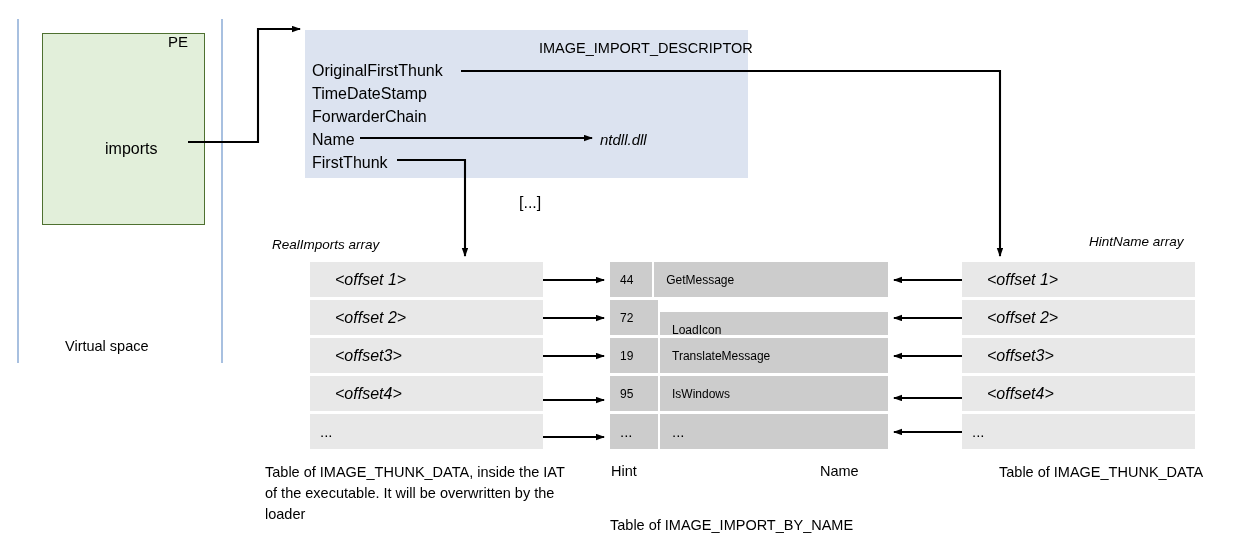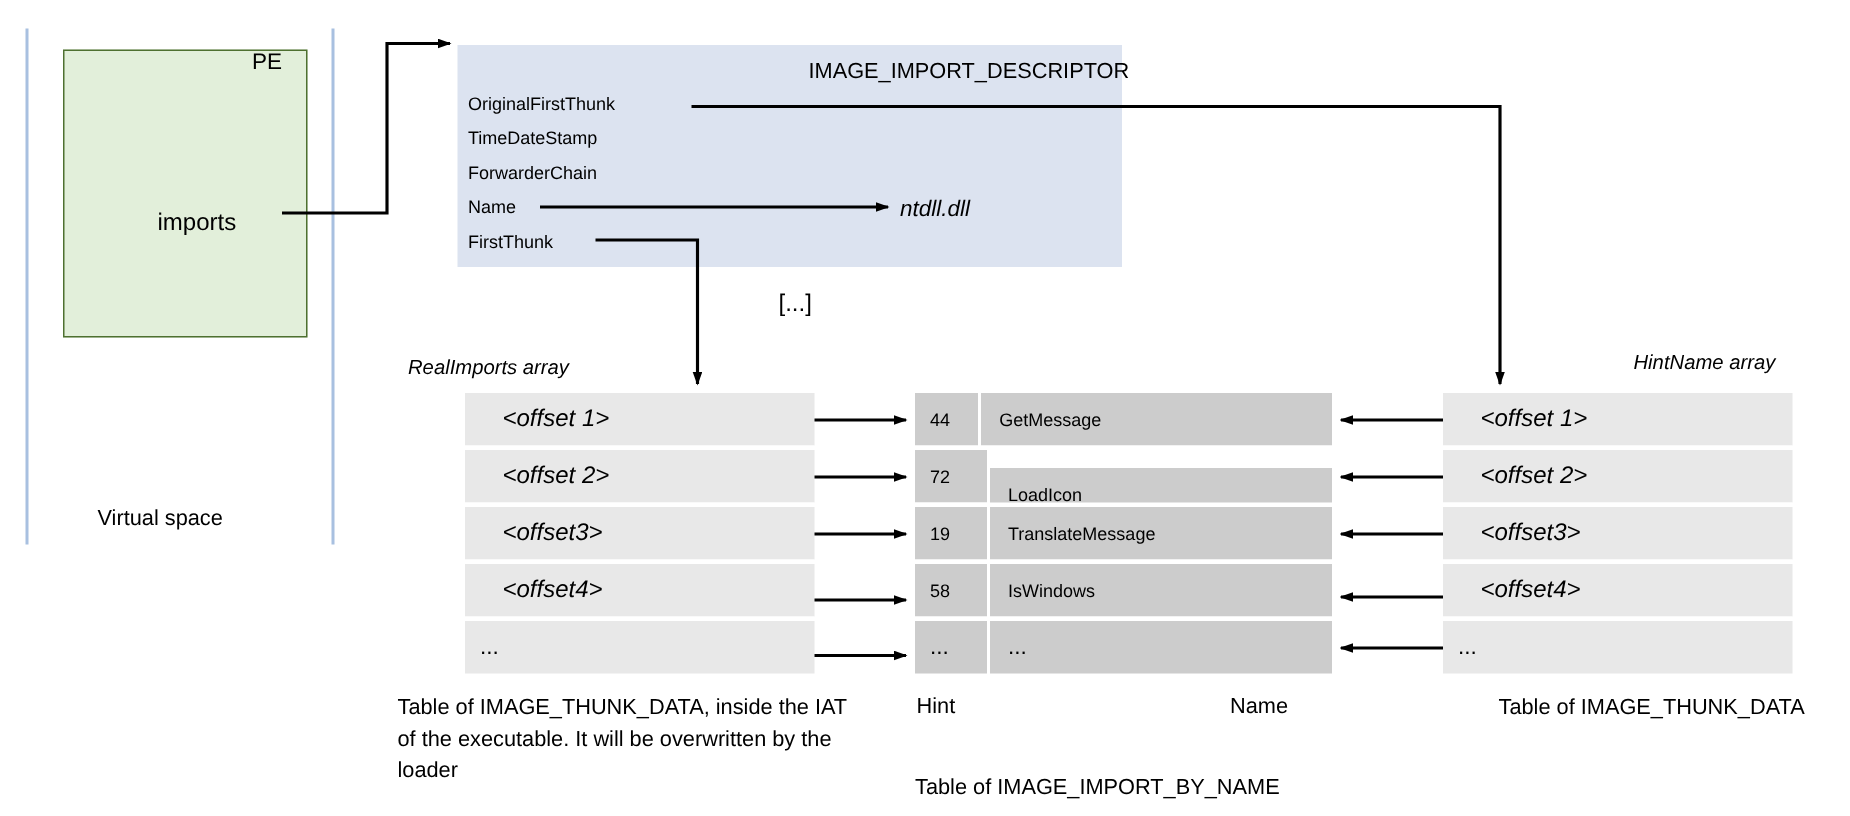--- a/index.html
+++ b/index.html
@@ -53,21 +53,21 @@
     position: absolute;
     background: #dce3f0;
   }
   .desc-title {
     position: absolute;
     font-size: 14.5px;
     white-space: nowrap;
   }
   .desc-field {
     position: absolute;
-    font-size: 12px;
+    font-size: 16px;
     white-space: nowrap;
     text-align: right;
   }
   .dll-name {
     position: absolute;
     font-size: 15px;
     font-style: italic;
     white-space: nowrap;
   }
   .ellipsis-mark {
@@ -192,21 +192,21 @@
       <div class="cell shade-dark" style="width:228px; padding-left:12px;margin-top:24px;">LoadIcon</div>
     </div>
     <div class="row-gap"></div>
     <div class="trow" style="height:35px;">
       <div class="cell shade-dark" style="width:48px; padding-left:10px;">19</div>
       <div style="width:2px; background:#ffffff; height:100%;"></div>
       <div class="cell shade-dark" style="width:228px; padding-left:12px;">TranslateMessage</div>
     </div>
     <div class="row-gap"></div>
     <div class="trow" style="height:35px;">
-      <div class="cell shade-dark" style="width:48px; padding-left:10px;">58</div>
+      <div class="cell shade-dark" style="width:48px; padding-left:10px;">95</div>
       <div style="width:2px; background:#ffffff; height:100%;"></div>
       <div class="cell shade-dark" style="width:228px; padding-left:12px;">IsWindows</div>
     </div>
     <div class="row-gap"></div>
     <div class="trow" style="height:35px;">
       <div class="cell shade-dark" style="width:48px; padding-left:10px; font-size:15px;">...</div>
       <div style="width:2px; background:#ffffff; height:100%;"></div>
       <div class="cell shade-dark" style="width:228px; padding-left:12px; font-size:15px;">...</div>
     </div>
   </div>

